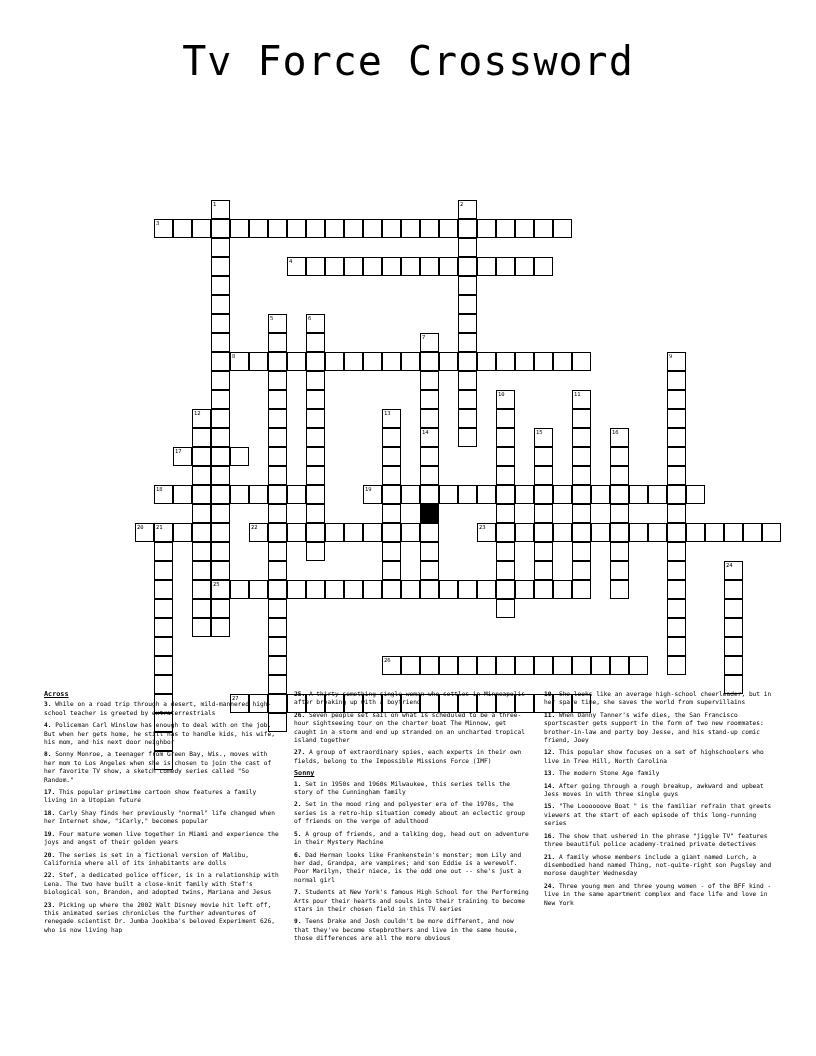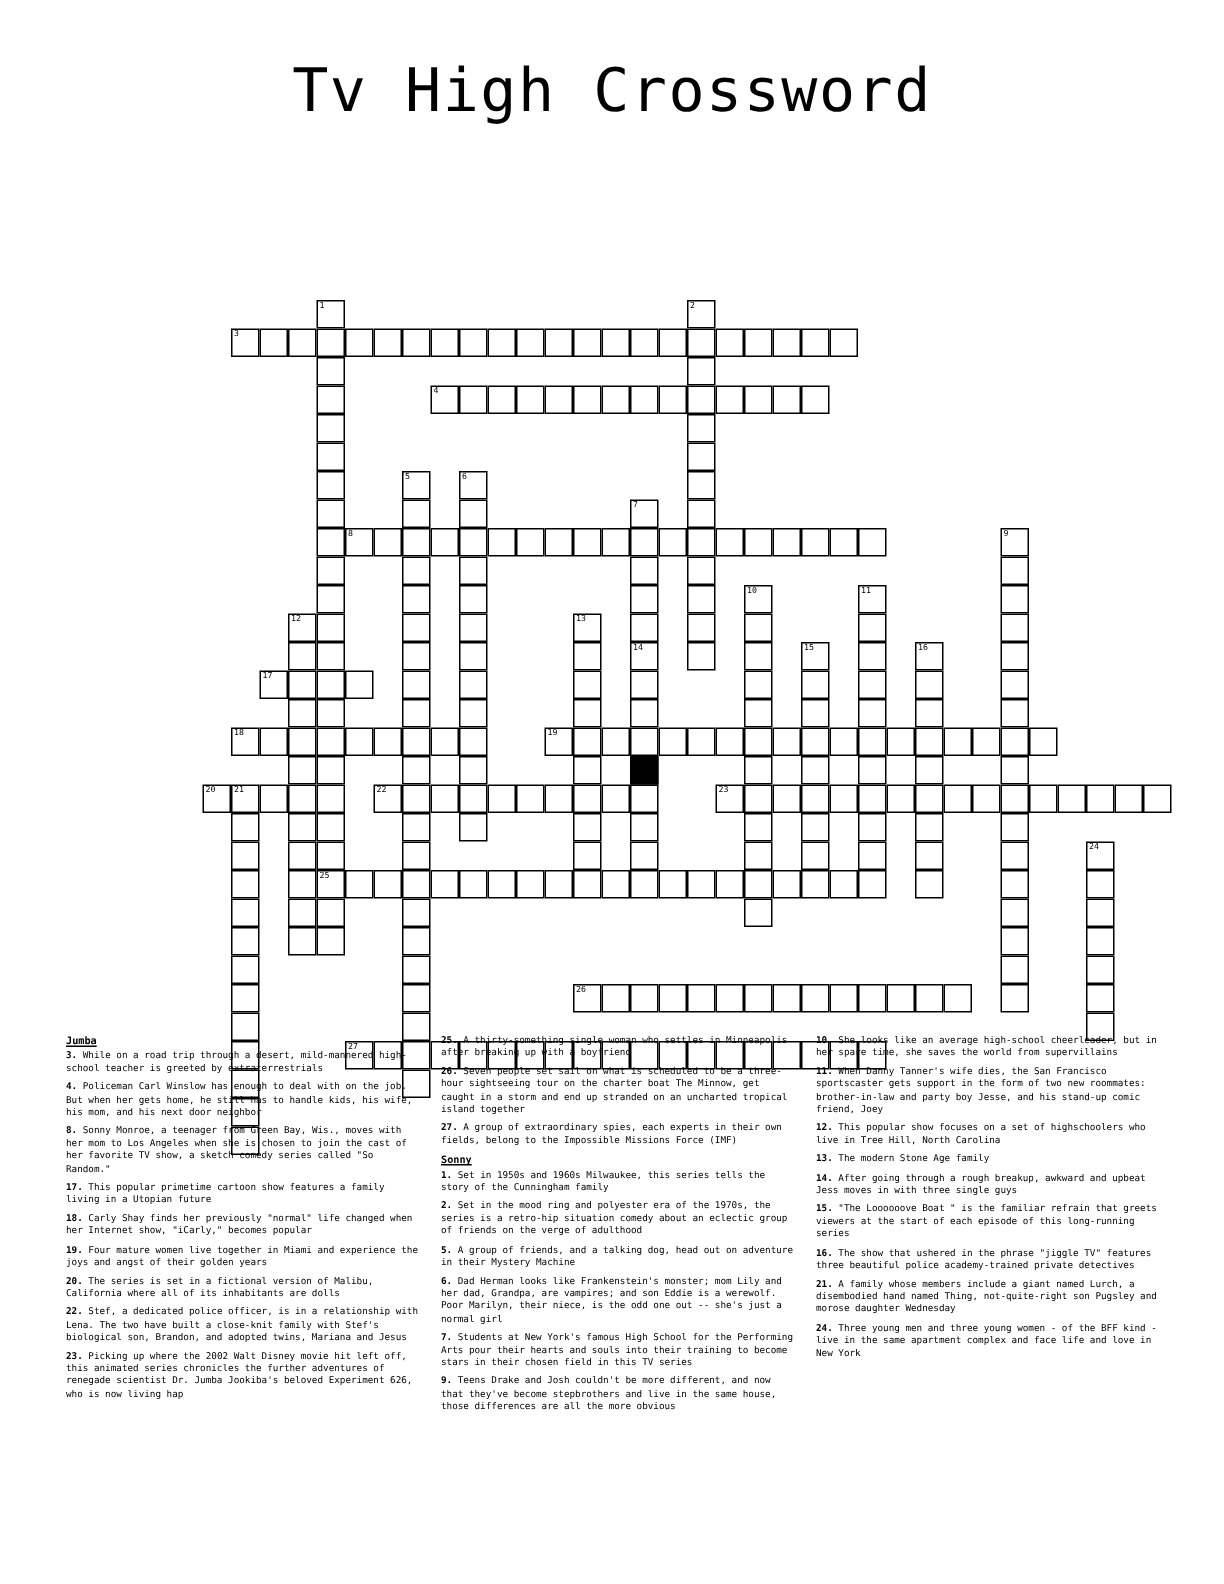--- a/index.html
+++ b/index.html
@@ -78,21 +78,21 @@
   .clue {
     margin-bottom: 4px;
   }
   .clue b {
     font-weight: bold;
   }
 </style>
 </head>
 <body>
 
-<h1 id="page-title">Tv High Crossword</h1>
+<h1 id="page-title">Tv Force Crossword</h1>
 
 <div id="grid-wrap">
   <div id="grid">
       <div class="cell" style="left: 154px; top: 129px;">
         <span class="num">3</span>
       </div>
       <div class="cell" style="left: 173px; top: 129px;"></div>
       <div class="cell" style="left: 192px; top: 129px;"></div>
       <div class="cell" style="left: 211px; top: 129px;"></div>
       <div class="cell" style="left: 230px; top: 129px;"></div>
@@ -456,21 +456,21 @@
       <div class="cell" style="left: 724px; top: 509px;"></div>
       <div class="cell" style="left: 724px; top: 528px;"></div>
       <div class="cell" style="left: 724px; top: 547px;"></div>
       <div class="cell" style="left: 724px; top: 566px;"></div>
       <div class="cell" style="left: 724px; top: 585px;"></div>
     </div>
 </div>
 
 <div id="clues">
   <div class="clue-col">
-    <div class="clue-head">Jumba</div>
+    <div class="clue-head">Across</div>
     <div id="col1">
         <div class="clue"><b>3. </b><span>While on a road trip through a desert, mild-mannered high-school teacher is greeted by extraterrestrials</span></div>
         <div class="clue"><b>4. </b><span>Policeman Carl Winslow has enough to deal with on the job. But when her gets home, he still has to handle kids, his wife, his mom, and his next door neighbor</span></div>
         <div class="clue"><b>8. </b><span>Sonny Monroe, a teenager from Green Bay, Wis., moves with her mom to Los Angeles when she is chosen to join the cast of her favorite TV show, a sketch comedy series called "So Random."</span></div>
         <div class="clue"><b>17. </b><span>This popular primetime cartoon show features a family living in a Utopian future</span></div>
         <div class="clue"><b>18. </b><span>Carly Shay finds her previously "normal" life changed when her Internet show, "iCarly," becomes popular</span></div>
         <div class="clue"><b>19. </b><span>Four mature women live together in Miami and experience the joys and angst of their golden years</span></div>
         <div class="clue"><b>20. </b><span>The series is set in a fictional version of Malibu, California where all of its inhabitants are dolls</span></div>
         <div class="clue"><b>22. </b><span>Stef, a dedicated police officer, is in a relationship with Lena. The two have built a close-knit family with Stef's biological son, Brandon, and adopted twins, Mariana and Jesus</span></div>
         <div class="clue"><b>23. </b><span>Picking up where the 2002 Walt Disney movie hit left off, this animated series chronicles the further adventures of renegade scientist Dr. Jumba Jookiba's beloved Experiment 626, who is now living hap</span></div>

